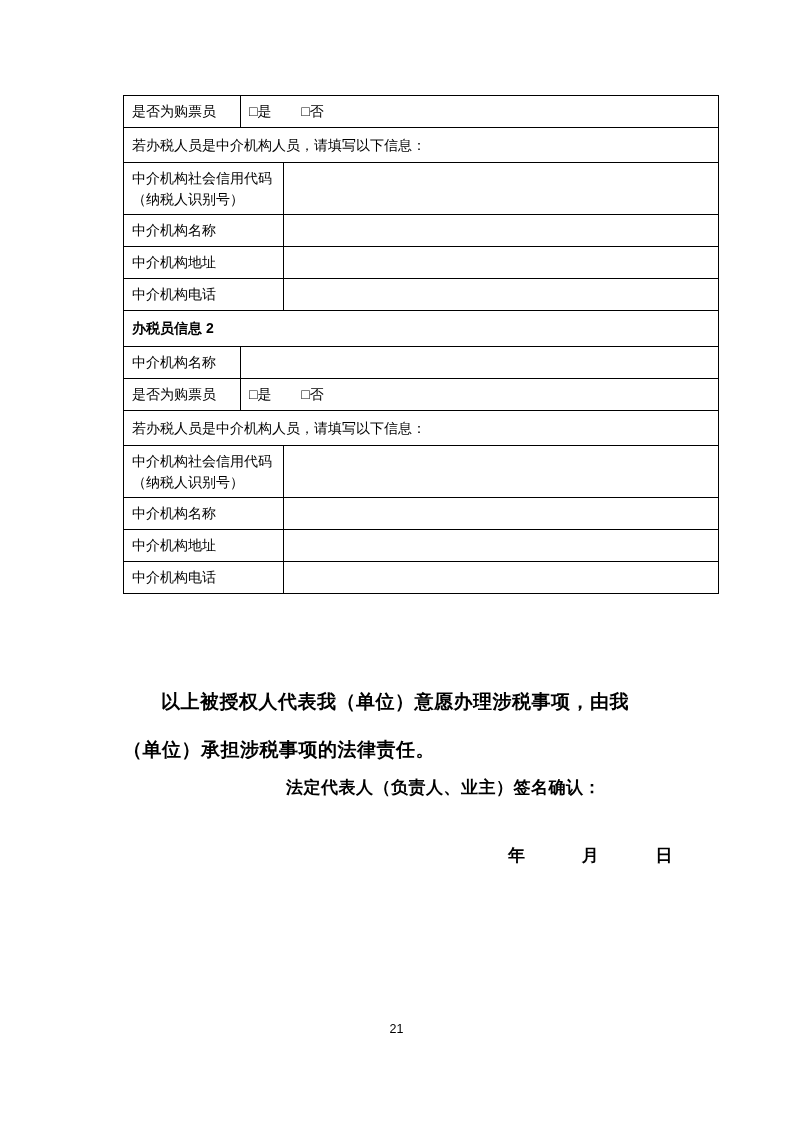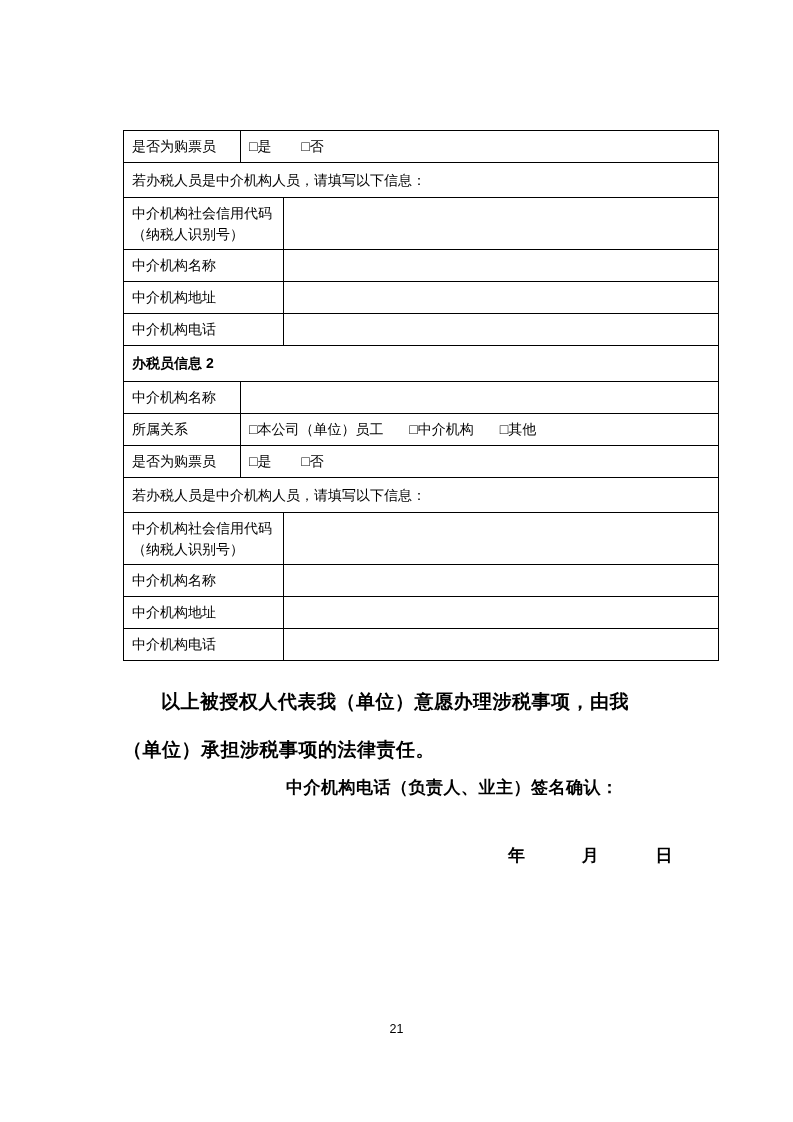--- a/index.html
+++ b/index.html
@@ -13,21 +13,20 @@
     font-family: "Liberation Sans", sans-serif;
     overflow: hidden;
   }
   table.form {
     position: absolute;
     left: 123px;
     top: 95px;
     width: 595px;
     border-collapse: collapse;
     table-layout: fixed;
-    margin-top: 35px;
   }
   table.form td {
     border: 1px solid #000;
     font-size: 14px;
     line-height: 1.45;
     padding: 3px 8px;
     vertical-align: middle;
     overflow: hidden;
   }
   td.h-std   { height: 32px; }
@@ -129,28 +128,20 @@
     <tr>
       <td class="h-title title-cell" colspan="5">办税员信息 2</td>
     </tr>
 
 
     <tr>
       <td class="h-std">中介机构名称</td>
       <td class="h-std" colspan="4"></td>
     </tr>
 
-    <tr>
-      <td class="h-std">所属关系</td>
-      <td class="h-std options-wide" colspan="4">
-        <span class="opt">□本公司（单位）员工</span>
-        <span class="opt">□中介机构</span>
-        <span class="opt">□其他</span>
-      </td>
-    </tr>
 
     <tr>
       <td class="h-std">是否为购票员</td>
       <td class="h-std options" colspan="4">
         <span class="opt">□是</span>
         <span class="opt">□否</span>
       </td>
     </tr>
 
     <tr>
@@ -174,21 +165,21 @@
 
     <tr>
       <td class="h-std" colspan="2">中介机构电话</td>
       <td class="h-std" colspan="3"></td>
     </tr>
   </tbody>
     </table>
 
   <div class="statement">以上被授权人代表我（单位）意愿办理涉税事项，由我（单位）承担涉税事项的法律责任。</div>
 
-  <div class="signature">中介机构电话（负责人、业主）签名确认：</div>
+  <div class="signature">法定代表人（负责人、业主）签名确认：</div>
 
   <div class="dateline">
     <span>年</span>
     <span>月</span>
     <span>日</span>
   </div>
 
   <div class="pagenum">21</div>
 
 </div>

